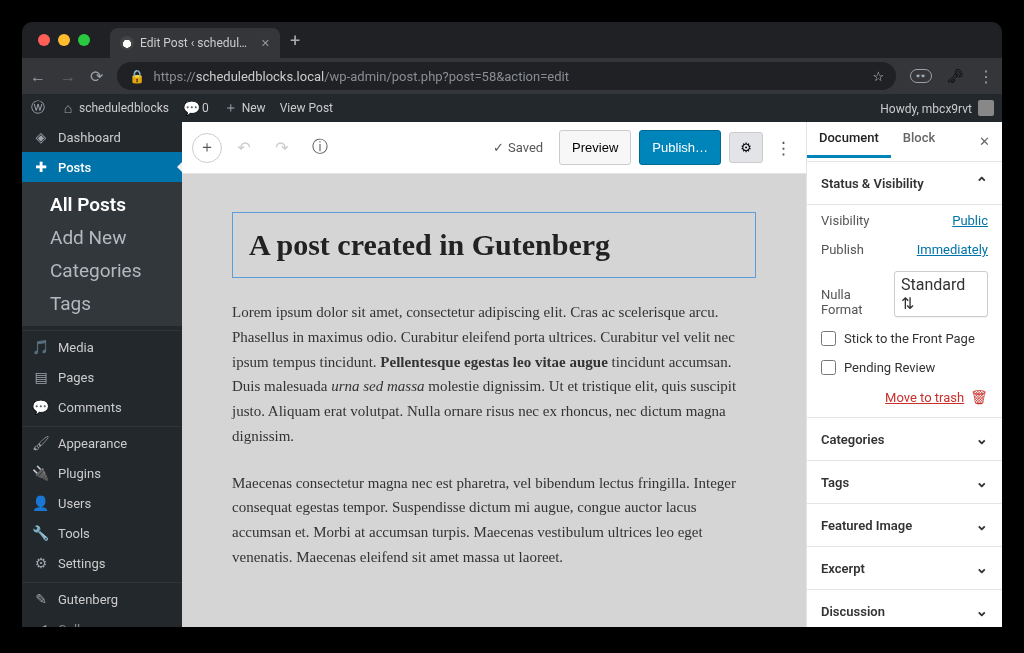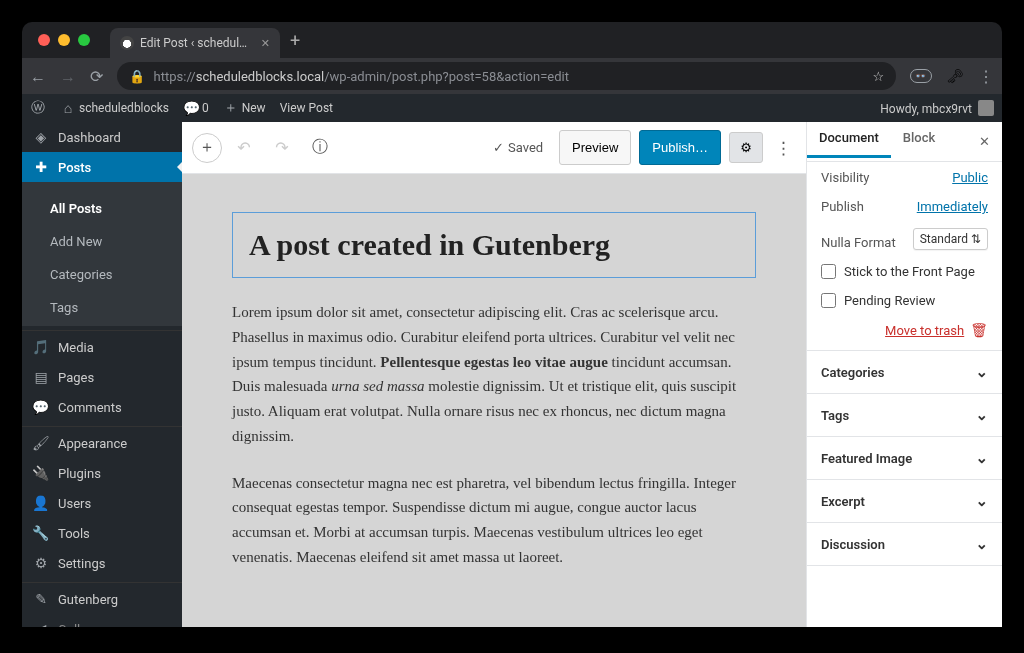--- a/index.html
+++ b/index.html
@@ -36,21 +36,21 @@
 .wp-body { flex: 1; display: flex; overflow:hidden; }
 .wp-sidebar { width: 160px; background: #23282d; color: #eee; font-size: 13px; overflow-y:auto; position:relative;}
 .menu-item { display: flex; align-items: center; gap: 8px; padding: 7px 10px; color: #ccc; cursor:pointer; }
 .menu-item .mi-icon { width: 18px; text-align:center; font-size:14px; color:#a0a5aa;}
 .menu-item.top-sep { border-top: 1px solid #333; margin-top:4px; padding-top:8px;}
 .menu-item.collapse { color: #888; }
 .menu-item.current { background: #0073aa; color: #fff; position: relative; font-weight:500;}
 .menu-item.current .mi-icon { color:#fff;}
 .menu-item.current::after { content:''; position:absolute; right:-1px; top:50%; transform:translateY(-50%); border:6px solid transparent; border-right-color:#f1f1f1; }
 .submenu { background: #32373c; padding: 6px 0;}
-.submenu-item { padding: 5px 10px 5px 28px; color: #b4b9be; font-size:13px; cursor:pointer;margin-top:8px;}
+.submenu-item { padding: 5px 10px 5px 28px; color: #b4b9be; font-size:19px; cursor:pointer;}
 .submenu-item.current { color: #fff; font-weight:600;}
 
 .editor-area { flex:1; display:flex; background:#f1f1f1; overflow:hidden; }
 .editor-main { flex:1; display:flex; flex-direction:column; overflow:hidden;}
 .editor-toolbar { height: 52px; background: #fff; border-bottom:1px solid #e2e4e7; display:flex; align-items:center; padding: 0 10px;}
 .tb-left { display:flex; gap:6px; align-items:center;}
 .tb-btn { width:32px; height:32px; display:flex; align-items:center; justify-content:center; color:#555; font-size:16px; border-radius:3px; cursor:pointer;}
 .tb-btn.add-block { border:1px solid #ccc; border-radius:50%; width:30px; height:30px; }
 .tb-btn.disabled { color:#ccc;}
 .tb-right { margin-left:auto; display:flex; gap:8px; align-items:center;}
@@ -71,21 +71,21 @@
 .insp-tabs { display:flex; border-bottom:1px solid #e2e4e7; align-items:center;}
 .insp-tab { padding: 4px 12px 10px; cursor:pointer; color:#666; border-bottom:3px solid transparent; font-weight:500;}
 .insp-tab.active { color:#222; border-bottom-color:#0085ba;}
 .insp-close { margin-left:auto; padding:12px; color:#666; cursor:pointer;}
 .insp-panel-head { display:flex; align-items:center; padding:12px 14px; font-weight:600; border-bottom:1px solid #e2e4e7; cursor:pointer;}
 .insp-panel-head .chev { margin-left:auto; font-size:15px;}
 .insp-panel-body { padding: 8px 14px 12px; border-bottom:1px solid #e2e4e7; display:flex; flex-direction:column; gap:14px;}
 .insp-row { display:flex; justify-content:space-between; align-items:flex-end; font-size:13px;}
 .insp-row .label { color:#555;}
 .insp-row .link { color:#0073aa; text-decoration:underline; cursor:pointer;}
-.insp-select { border:1px solid #ccc; border-radius:3px; padding:3px 6px; font-size:12px; background:#fff; box-shadow:0 1px 1px rgba(0,0,0,.05);}
+.insp-select { border:1px solid #ccc; border-radius:3px; padding:3px 6px; font-size:16px; background:#fff; box-shadow:0 1px 1px rgba(0,0,0,.05);}
 .insp-check { display:flex; align-items:center; gap:8px; font-size:13px; color:#333;}
 .insp-check input { width:15px; height:15px; accent-color:#0073aa; cursor:pointer;}
 .move-trash { text-align:right; display:flex; justify-content:flex-end; align-items:center; gap:6px;}
 .move-trash a { color:#c9302c; text-decoration:underline; cursor:pointer; font-size:13px;}
 .move-trash .trash { color:#c9302c; font-size:14px;}
 </style>
 </head>
 <body>
 
 <div class="browser-window">
@@ -230,20 +230,24 @@
 
             </div>
           </div>
         </div>
 
         <div class="inspector">
           <div class="insp-tabs">
             <div class="insp-tab active">Document</div>
             <div class="insp-tab">Block</div>
             <div class="insp-close">✕</div>
+          </div>
+          <div class="insp-panel-head">
+            <span>Status &amp; Visibility</span>
+            <span class="chev">⌃</span>
           </div>
           <div class="insp-panel-body">
             <div class="insp-row">
               <span class="label">Visibility</span>
               <span class="link">Public</span>
             </div>
             <div class="insp-row">
               <span class="label">Publish</span>
               <span class="link">Immediately</span>
             </div>

